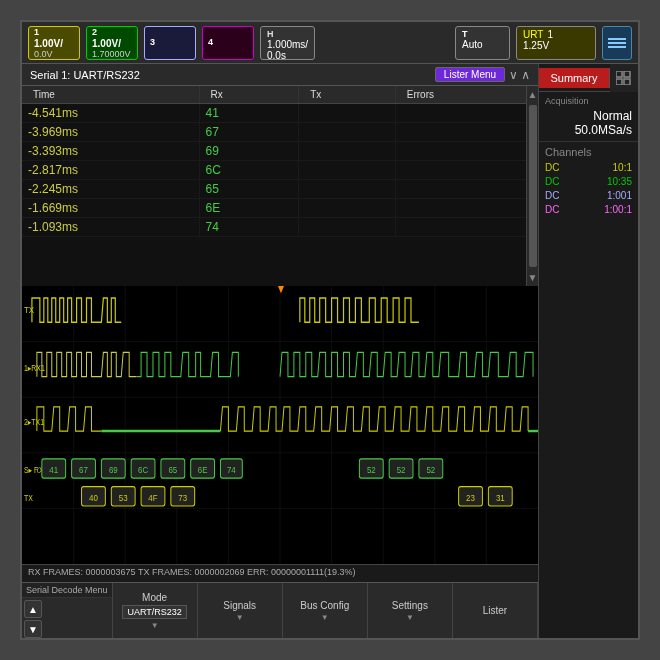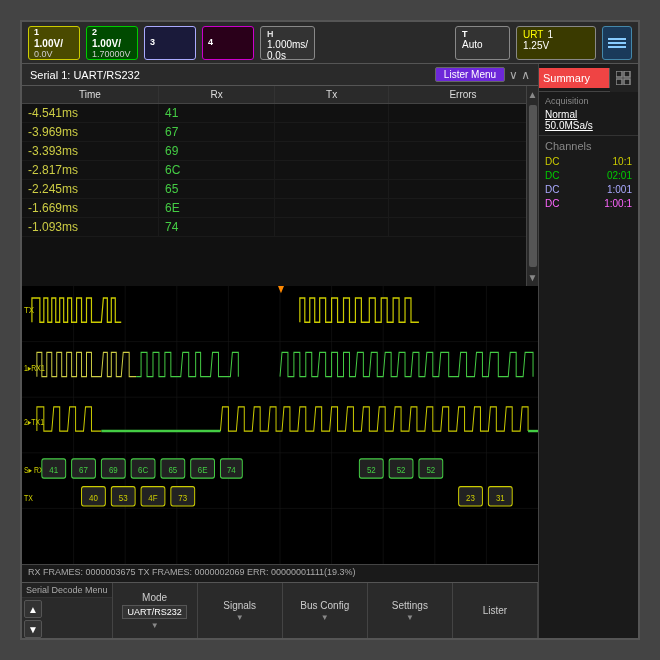--- a/index.html
+++ b/index.html
@@ -164,22 +164,22 @@
       position: relative;
     }
     table {
       width: 100%;
       border-collapse: collapse;
       color: #ccc;
     }
     th {
       background: #2a2a2a;
       color: #ddd;
-      padding: 3px 20px;
-      text-align: center;
+      padding: 3px 11px;
+      text-align: left;
       font-size: 10px;
       border-bottom: 1px solid #444;
       border-right: 1px solid #333;
       font-weight: normal;
     }
     td {
       padding: 2px 6px;
       font-size: 12px;
       border-bottom: 1px solid #1a1a1a;
       border-right: 1px solid #1a1a1a;
@@ -268,23 +268,23 @@
       color: #ccc;
     }
     .summary-header {
       display: flex;
       align-items: center;
       border-bottom: 1px solid #444;
       height: 28px;
     }
     .summary-tab {
       flex: 1;
-      text-align: left;
+      text-align: center;
       padding: 4px;
-      background: #ef4444;
+      background: #b91c1c;
       color: #fff;
       font-size: 11px;
       border-right: 1px solid #555;
       cursor: pointer;
     }
     .summary-icon {
       width: 28px;
       height: 28px;
       display: flex;
       align-items: center;
@@ -297,23 +297,22 @@
       padding: 4px 6px;
       border-bottom: 1px solid #333;
     }
     .summary-section-title {
       color: #888;
       font-size: 9px;
       margin-bottom: 3px;
     }
     .summary-value {
       color: #fff;
-      font-size: 10px;
-      text-align: left;
-      text-decoration: underline;
+      font-size: 12px;
+      text-align: right;
     }
     .channels-section {
       padding: 4px 6px;
     }
     .channels-title {
       color: #888;
       font-size: 11px;
       margin-bottom: 4px;
     }
     .channel-row {
@@ -623,21 +622,21 @@
         <div class="summary-value">50.0MSa/s</div>
       </div>
       <div class="channels-section">
         <div class="channels-title">Channels</div>
         <div class="channel-row">
           <span class="ch-dc ch-yellow">DC</span>
           <span class="ch-yellow">10:1</span>
         </div>
         <div class="channel-row">
           <span class="ch-dc ch-green">DC</span>
-          <span class="ch-green">02:01</span>
+          <span class="ch-green">10:35</span>
         </div>
         <div class="channel-row">
           <span class="ch-dc ch-blue">DC</span>
           <span class="ch-blue">1:001</span>
         </div>
         <div class="channel-row">
           <span class="ch-dc ch-pink">DC</span>
           <span class="ch-pink">1:00:1</span>
         </div>
       </div>

